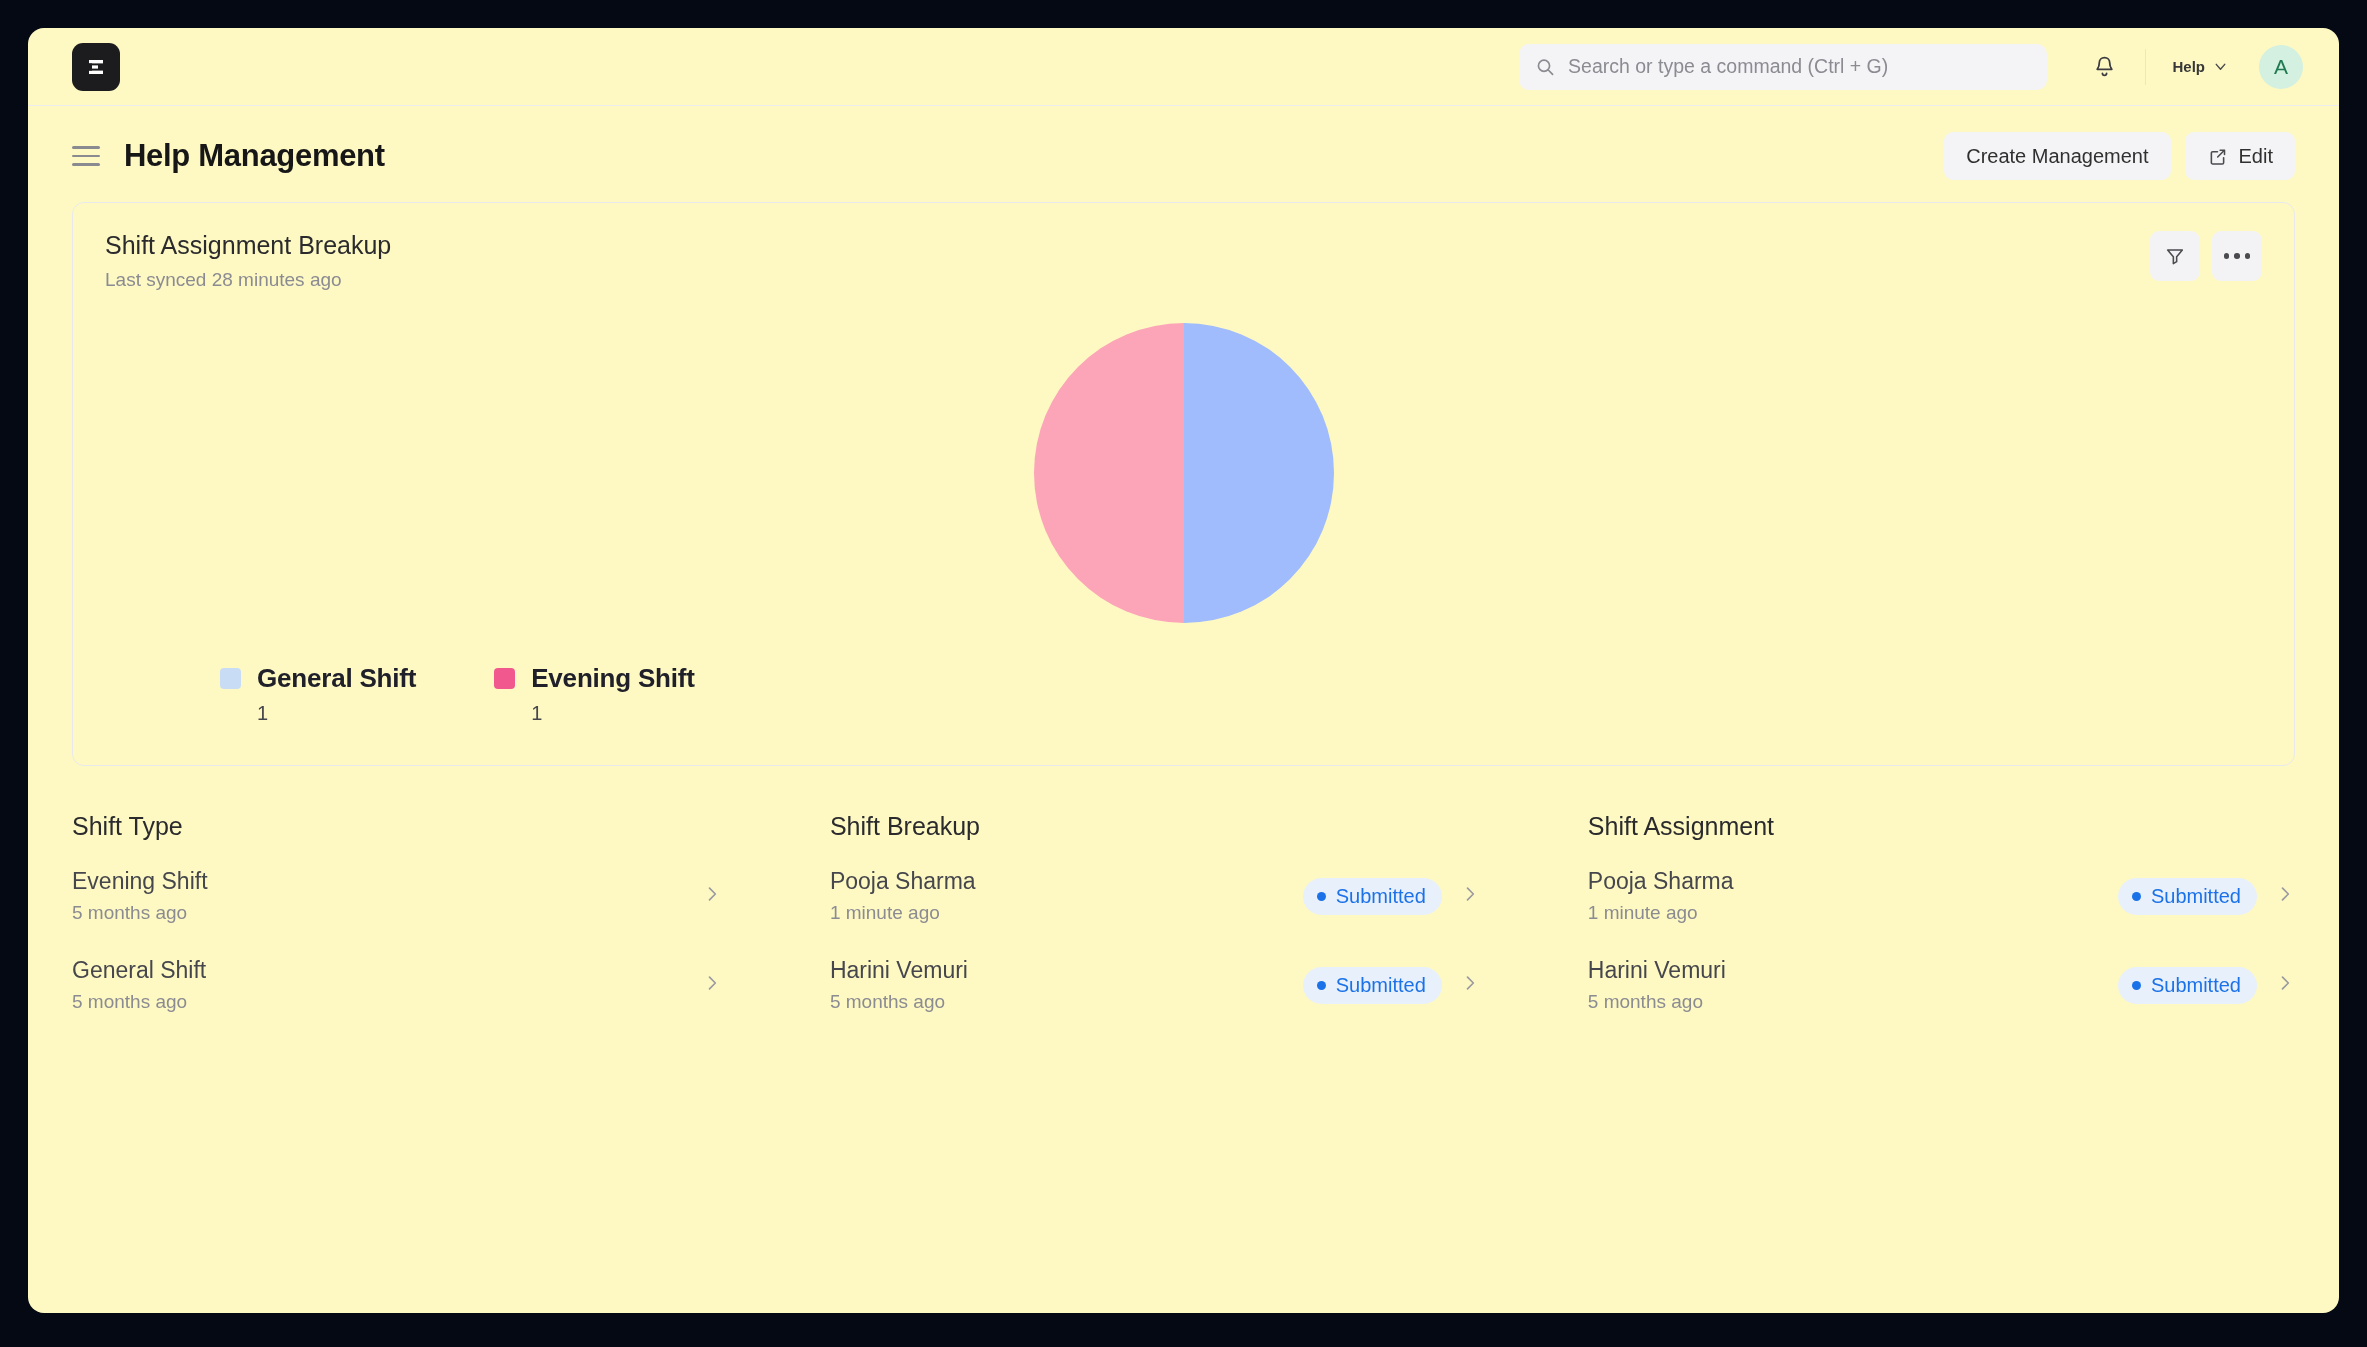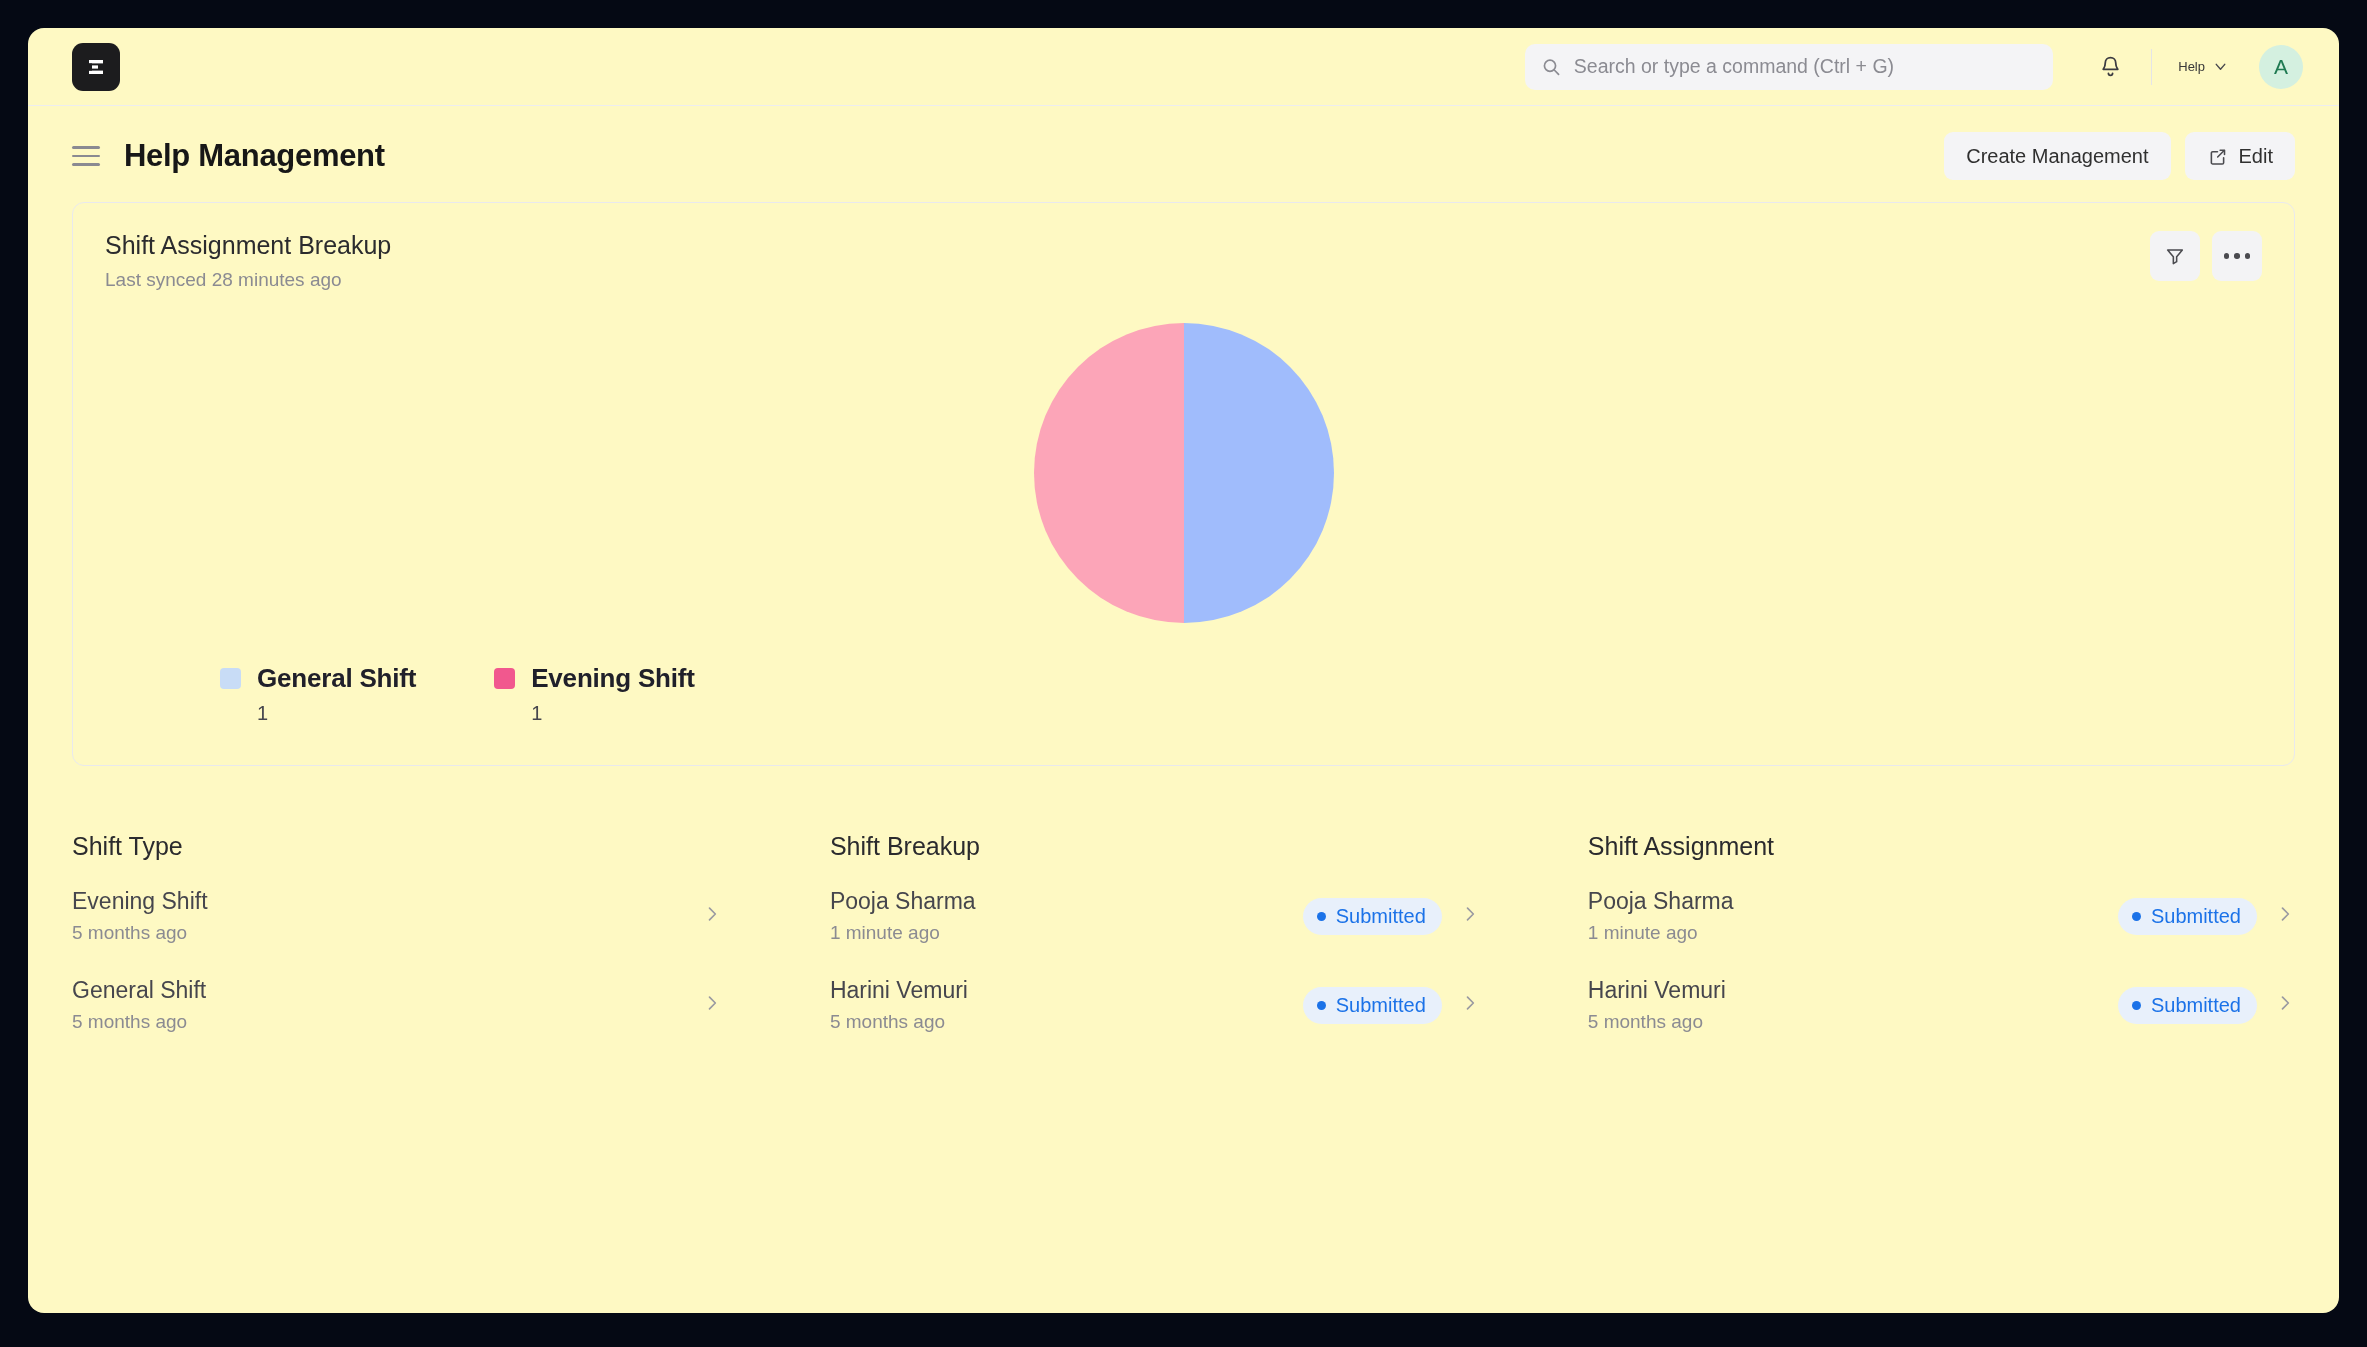--- a/index.html
+++ b/index.html
@@ -91,24 +91,25 @@
     width: 1px;
     height: 36px;
     background: #e4e4e8;
     margin: 0 18px 0 6px;
   }
 
   .help-btn {
     display: flex;
     align-items: center;
     gap: 7px;
-    font-size: 13px;
+    font-size: 15px;
     color: #383838;
     padding: 6px 8px;
     border-radius: 8px;
+    font-weight: bold;
   }
 
   .avatar {
     width: 44px; height: 44px;
     border-radius: 50%;
     background: #d4f0e0;
     color: #1f7a52;
     display: flex; align-items: center; justify-content: center;
     font-size: 21px;
     margin-left: 22px;
@@ -211,21 +212,21 @@
   }
   .legend-item { display: flex; flex-direction: column; margin-right: 78px; }
   .legend-top { display: flex; align-items: center; gap: 16px; }
   .legend-swatch { width: 21px; height: 21px; border-radius: 4px; display: block; }
   .legend-label { font-size: 26px; font-weight: bold; color: #20202a; letter-spacing: -0.2px; }
   .legend-value { font-size: 20px; color: #46464d; margin-top: 8px; margin-left: 37px; }
 
   
   .columns {
     display: flex;
-    margin-top: 66px;
+    margin-top: 46px;
     gap: 48px;
   }
   .column { width: 33.33%; padding-right: 60px; }
   .column:last-child { padding-right: 0; }
 
   .col-title {
     font-size: 25px;
     color: #2b2b2e;
     padding-bottom: 10px;
   }

